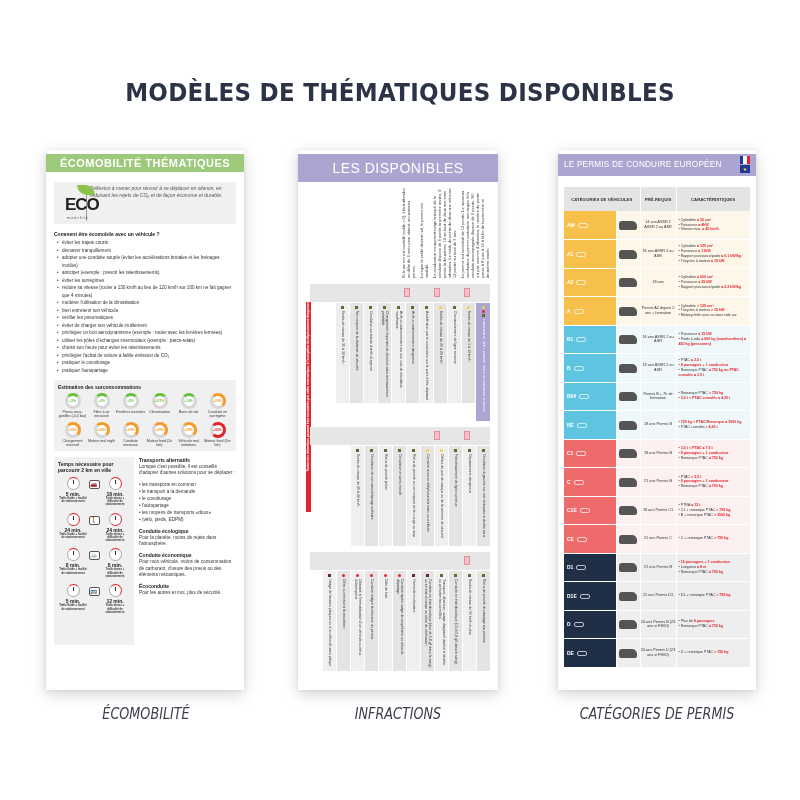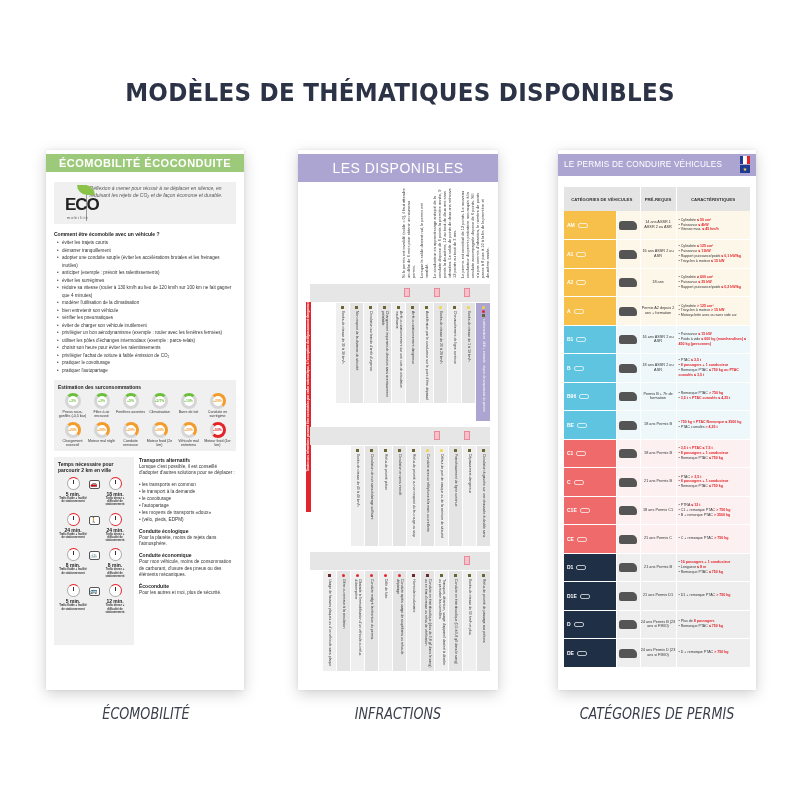--- a/index.html
+++ b/index.html
@@ -122,21 +122,21 @@
   .row-red .cat { background: #ef6a6a; } .row-red td { background: #fdf0f0; }
   .row-navy .cat { background: #1f2f45; } .row-navy td { background: #eeeeee; }
   .row-yellow td.cat, .row-blue td.cat, .row-red td.cat, .row-navy td.cat { }
 </style>
 </head>
 <body>
 
 <div class="page-title">MODÈLES DE THÉMATIQUES DISPONIBLES</div>
 
 <div class="card card-eco">
-  <div class="eco-head">ÉCOMOBILITÉ ÉCOCONDUITE</div>
+  <div class="eco-head">ÉCOMOBILITÉ THÉMATIQUES</div>
   <div class="eco-intro">
     <div class="eco-logo">
       <div class="leaf"></div>
       <div class="word">ECO</div>
       <div class="sub">mobilité</div>
     </div>
     <div class="eco-intro-text">Réflexion à mener pour réussir à se déplacer en silence, en réduisant les rejets de CO₂ et de façon économe et durable.</div>
   </div>
   <div class="eco-q">Comment être écomobile avec un véhicule ?</div>
   <ul class="eco-list" id="eco-tips">
@@ -489,21 +489,21 @@
               <div class="t">Refus de priorité de passage aux piétons</div>
             </div>
           </div>
         </div>
       </div>
   </div>
 </div>
 
 <div class="card card-perm">
   <div class="perm-head">
-    <div class="perm-head-text">LE PERMIS DE CONDUIRE VÉHICULES</div>
+    <div class="perm-head-text">LE PERMIS DE CONDUIRE EUROPÉEN</div>
     <div class="flag-fr">
         <i style="background:#1f3a93"></i>
         <i style="background:#fff"></i>
         <i style="background:#e3242b"></i>
       </div>
     <div class="flag-eu">★</div>
   </div>
   <table class="perm-table">
     <colgroup>
         <col style="width:52px">

